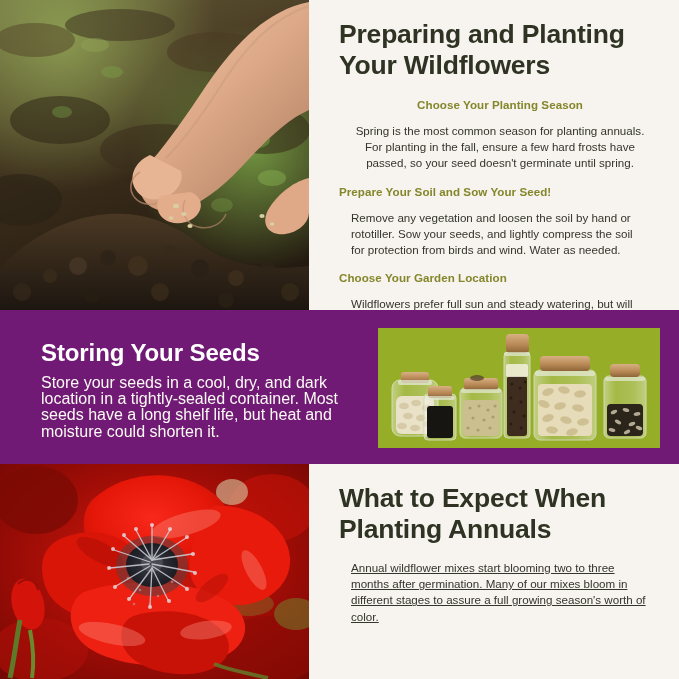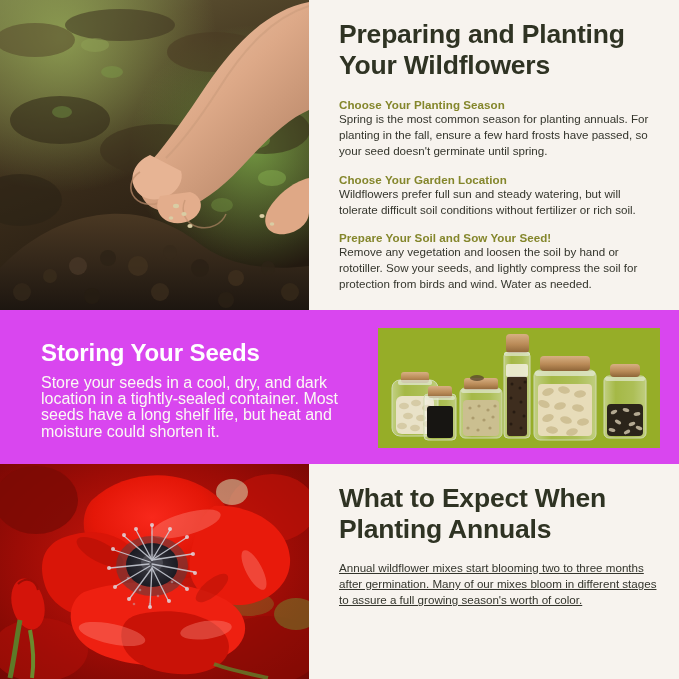--- a/index.html
+++ b/index.html
@@ -50,34 +50,34 @@
     letter-spacing: -0.2px;
   }
   .sub-head {
     margin: 0;
     font-size: 11.6px;
     font-weight: bold;
     color: #84862b;
     letter-spacing: 0.05px;
   }
   .body-copy {
-    margin: 0;
+    margin: 12px;
     font-size: 11.6px;
     line-height: 16.2px;
     color: #34352c;
   }
   .topic { margin-top: 13px; }
-  #topic-season { margin-top: 17px; }
+  #topic-season { margin-top: 17px; text-align: center; }
 
   
   #section-storing {
     position: absolute;
     left: 0; top: 310px;
     width: 679px; height: 154px;
-    background: #d946ef;
+    background: #701a75;
   }
   #storing-copy {
     position: absolute;
     left: 41px; top: 29px;
     width: 300px;
   }
   h2.band-title {
     margin: 0;
     font-size: 24px;
     line-height: 27px;
@@ -217,27 +217,27 @@
 
     <div id="planting-copy">
       <h1 class="section-title">Preparing and Planting Your Wildflowers</h1>
 
       <div class="topic" id="topic-season">
         <p class="sub-head">Choose Your Planting Season</p>
         <p class="body-copy">Spring is the most common season for planting annuals. For planting in the fall, ensure a few hard frosts have passed, so your seed doesn't germinate until spring.</p>
       </div>
 
       <div class="topic">
+        <p class="sub-head">Prepare Your Soil and Sow Your Seed!</p>
+        <p class="body-copy">Remove any vegetation and loosen the soil by hand or rototiller. Sow your seeds, and lightly compress the soil for protection from birds and wind. Water as needed.</p>
+      </div>
+
+      <div class="topic">
         <p class="sub-head">Choose Your Garden Location</p>
         <p class="body-copy">Wildflowers prefer full sun and steady watering, but will tolerate difficult soil conditions without fertilizer or rich soil.</p>
-      </div>
-
-      <div class="topic">
-        <p class="sub-head">Prepare Your Soil and Sow Your Seed!</p>
-        <p class="body-copy">Remove any vegetation and loosen the soil by hand or rototiller. Sow your seeds, and lightly compress the soil for protection from birds and wind. Water as needed.</p>
       </div>
     </div>
   </div>
 
   <div id="section-storing">
 
     <div id="storing-copy">
       <h2 class="band-title">Storing Your Seeds</h2>
       <p id="storing-body">Store your seeds in a cool, dry, and dark location in a tightly-sealed container. Most seeds have a long shelf life, but heat and moisture could shorten it.</p>
     </div>

